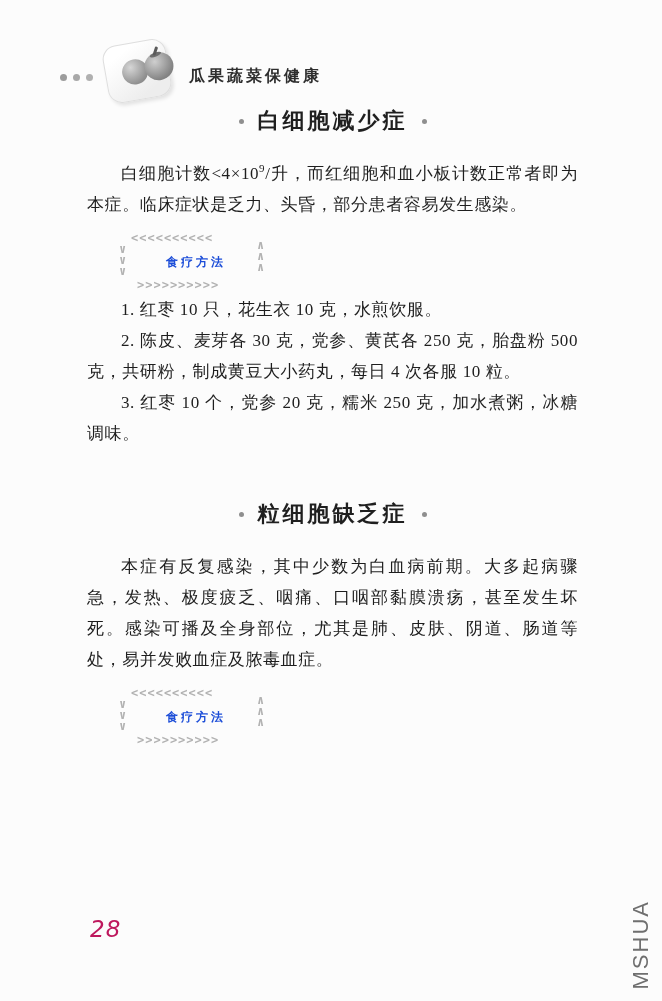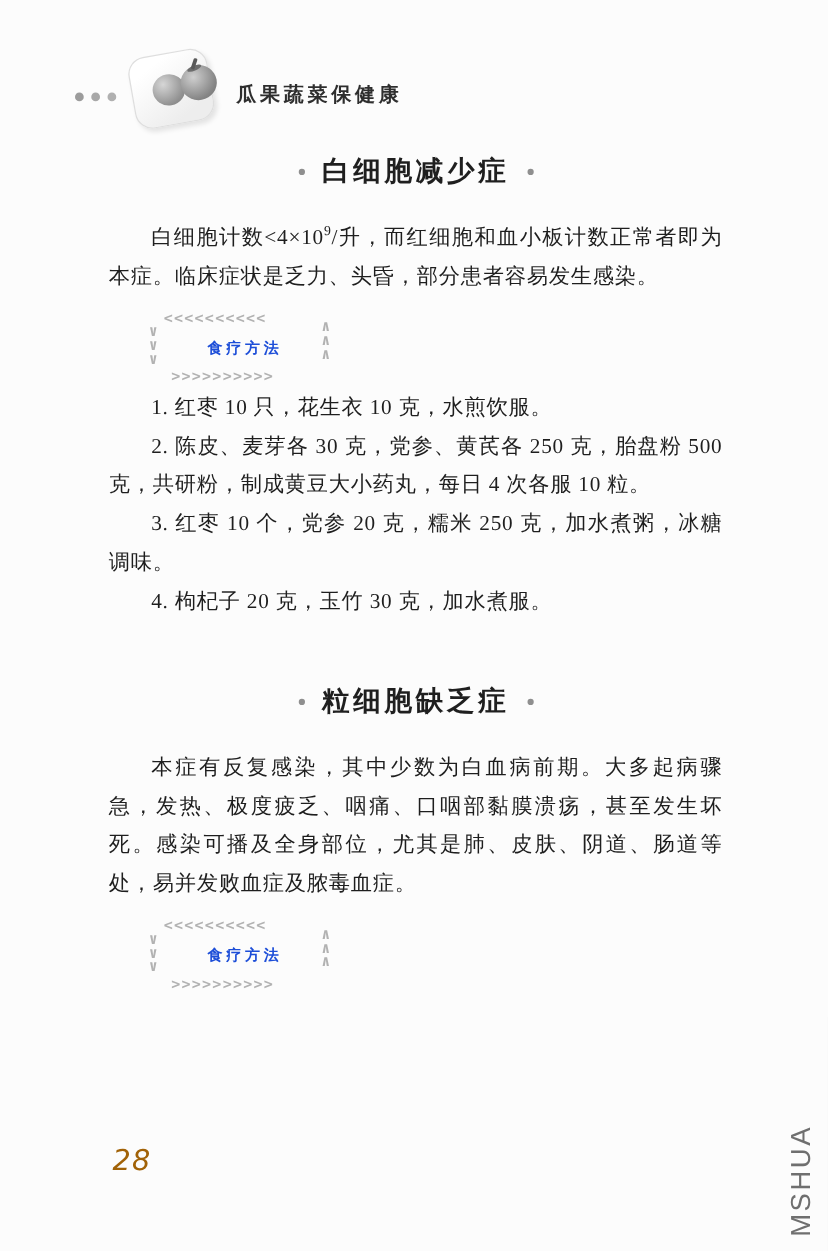--- a/index.html
+++ b/index.html
@@ -51,21 +51,21 @@
     position:absolute;left:46px;top:13px;width:12px;height:4px;
     background:#6d6d6d;border-radius:50% 50% 50% 50%;transform:rotate(-12deg);
   }
   .logo-label{
     font-family:"Liberation Sans","DejaVu Sans",sans-serif;
     font-size:16px;font-weight:bold;letter-spacing:3px;color:#2e2e2e;
     margin-top:6px;
   }
   
   .content{
-    position:absolute;top:122px;left:87px;width:491px;
+    position:absolute;top:106px;left:87px;width:491px;
   }
   .sec-title{
     display:flex;align-items:center;justify-content:center;
     font-family:"Liberation Sans","DejaVu Sans",sans-serif;
     font-size:22px;font-weight:bold;letter-spacing:3px;color:#1f1f1f;
     margin-top:50px;
   }
   .sec-title .orn{
     width:5px;height:5px;border-radius:50%;background:#8f8f8f;
     margin:0 14px;flex:0 0 auto;
@@ -95,21 +95,21 @@
     position:absolute;left:18px;right:16px;top:0;bottom:0;
     display:flex;align-items:center;justify-content:center;
     font-family:"Liberation Sans","DejaVu Sans",sans-serif;
     font-size:12px;font-weight:bold;letter-spacing:3px;color:#1d4ed8;
   }
   .items{margin-top:4px;}
   
   .page-number{
     position:absolute;left:90px;top:916px;
     font-family:"DejaVu Sans",sans-serif;
-    font-style:italic;font-size:23px;color:#a16207;letter-spacing:1px;
+    font-style:italic;font-size:23px;color:#be185d;letter-spacing:1px;
   }
   .spine{
     position:absolute;right:8px;bottom:12px;
     writing-mode:vertical-rl;transform:rotate(180deg);
     font-family:"Liberation Sans","DejaVu Sans",sans-serif;
     font-size:22px;color:#6f6f6f;letter-spacing:2px;
   }
 </style>
 </head>
 <body>
@@ -148,21 +148,20 @@
       <span class="bd bd-left">∨∨∨</span>
       <span class="bd bd-right">∧∧∧</span>
       <span class="bd bd-bottom">&gt;&gt;&gt;&gt;&gt;&gt;&gt;&gt;&gt;&gt;</span>
       <span class="bd-label">食疗方法</span>
     </div>
 
     <div class="items">
       <p class="item">1. 红枣 10 只，花生衣 10 克，水煎饮服。</p>
       <p class="item">2. 陈皮、麦芽各 30 克，党参、黄芪各 250 克，胎盘粉 500 克，共研粉，制成黄豆大小药丸，每日 4 次各服 10 粒。</p>
       <p class="item">3. 红枣 10 个，党参 20 克，糯米 250 克，加水煮粥，冰糖调味。</p>
-      <p class="item">4. 枸杞子 20 克，玉竹 30 克，加水煮服。</p>
     </div>
 
     <div class="sec-title" style="">
       <span class="orn"></span>
       <span>粒细胞缺乏症</span>
       <span class="orn"></span>
     </div>
 
     <p class="para first">本症有反复感染，其中少数为白血病前期。大多起病骤急，发热、极度疲乏、咽痛、口咽部黏膜溃疡，甚至发生坏死。感染可播及全身部位，尤其是肺、皮肤、阴道、肠道等处，易并发败血症及脓毒血症。</p>
 

